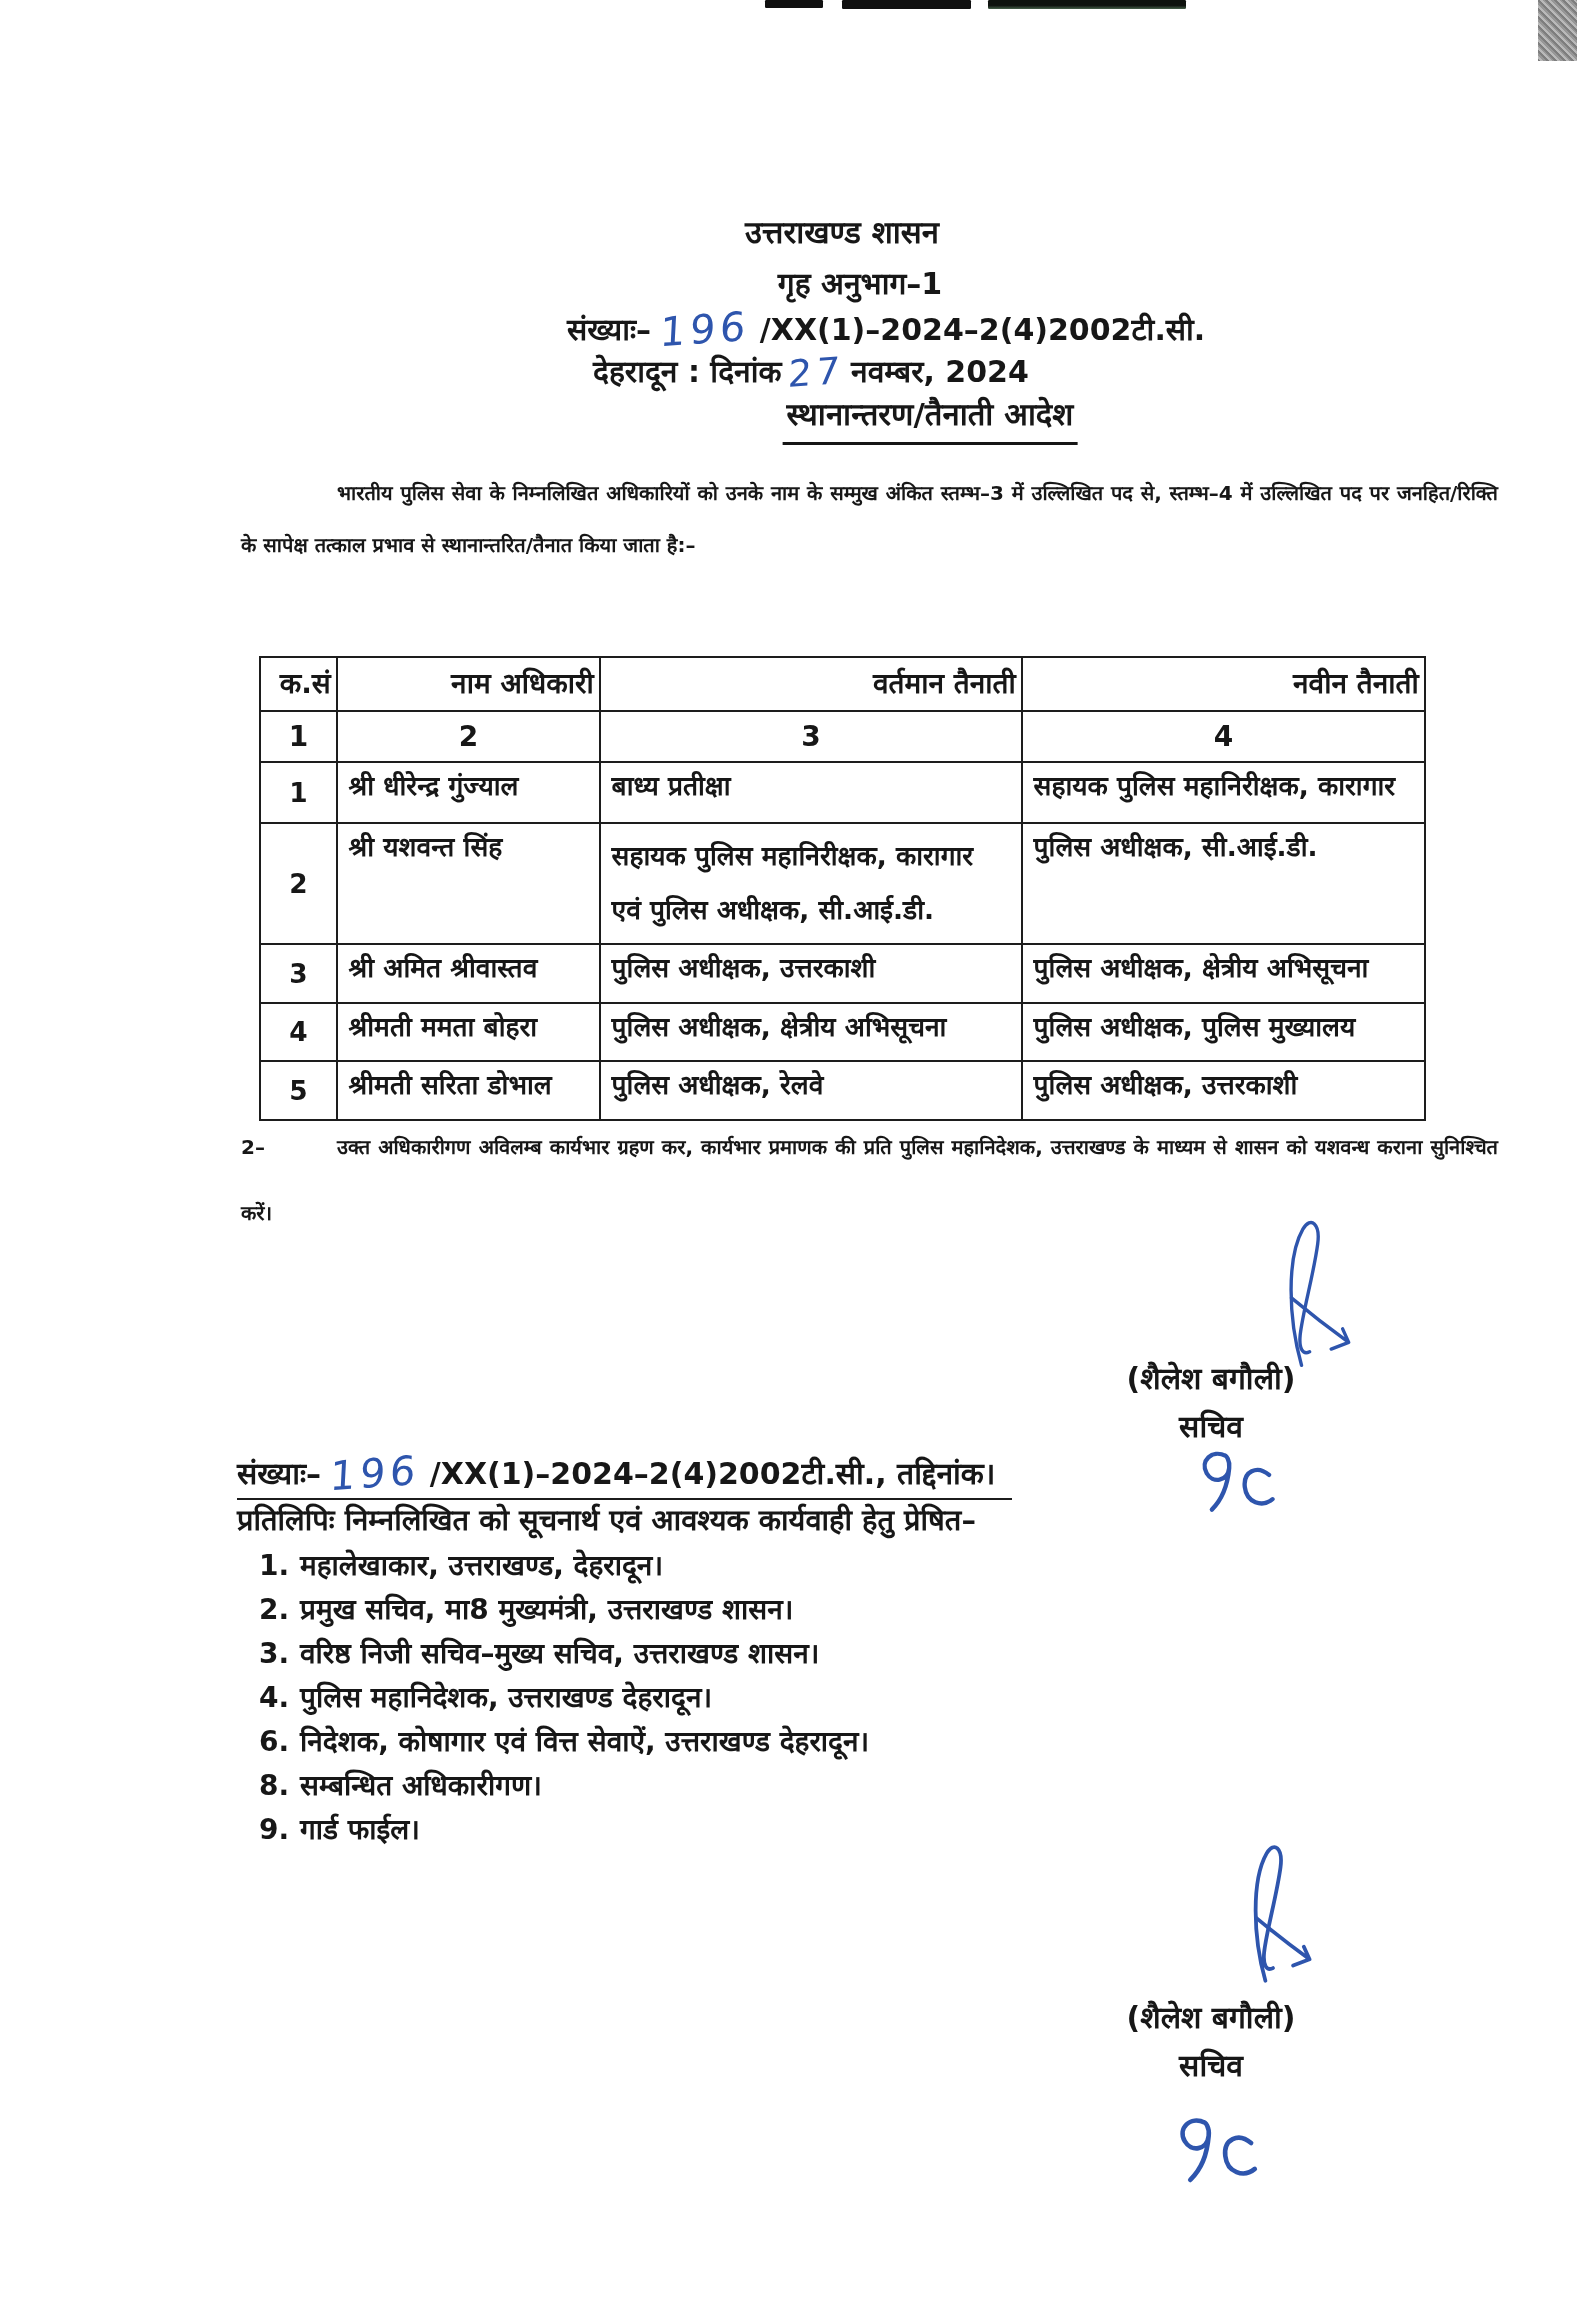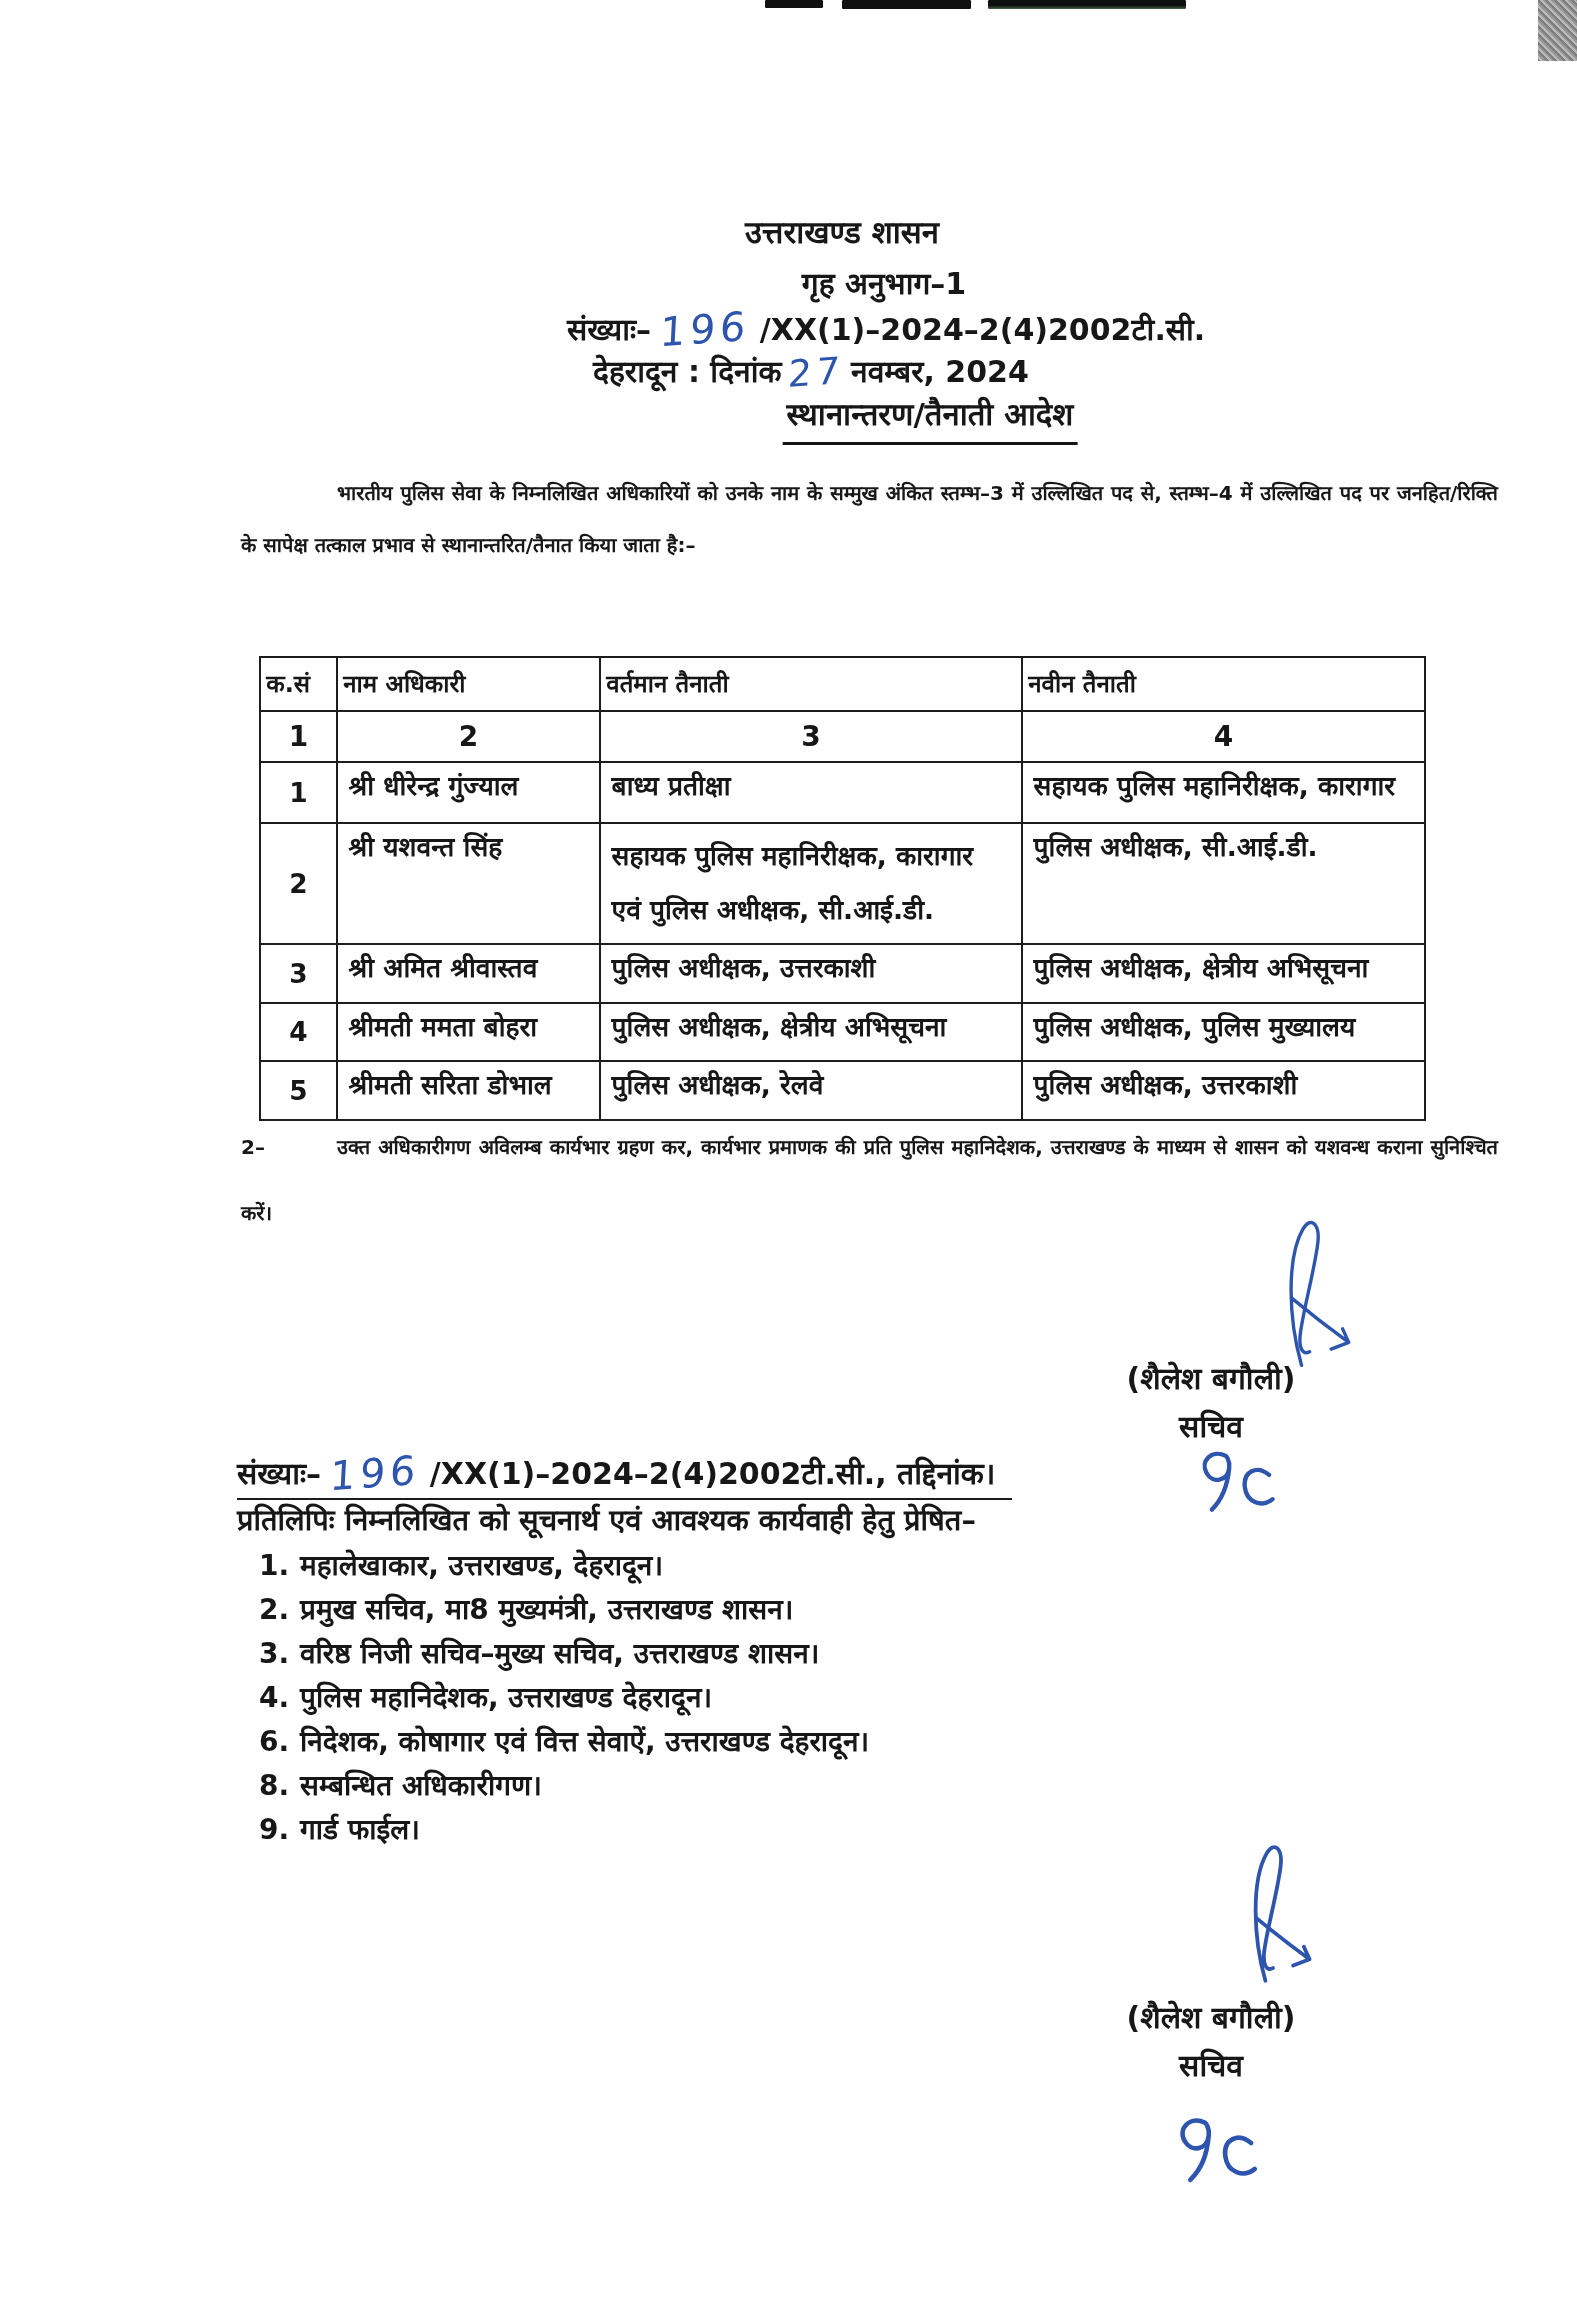--- a/index.html
+++ b/index.html
@@ -18,21 +18,21 @@
 
   
   .strip{position:absolute;top:0;background:#101010;border-radius:1.3px;}
   .strip.greenish{background:linear-gradient(180deg,#0e120e 60%,#46604a 100%);}
   .corner-tex{
     position:absolute;top:0;right:0;width:40px;height:61px;
     background:repeating-linear-gradient(45deg,#7e7e7e 0 2px,#b9b9b9 2px 4px,#979797 4px 6px);
   }
 
   .org-name{top:210px;left:842px;font-size:31px;}
-  .section-name{top:262px;left:884px;font-size:30px;}
+  .section-name{top:262px;left:860px;font-size:30px;}
 
   .refline{top:303px;left:567px;font-size:30px;white-space:nowrap;}
   .dateline{top:348px;left:593px;font-size:30px;white-space:nowrap;}
   .hand{
     color:#2e55ad;
     font-weight:400;
     display:inline-block;
     font-size:40px;
     letter-spacing:4.6px;
     transform:rotate(-4deg) skewX(-7deg);
@@ -55,21 +55,21 @@
   table.transfer{
     position:absolute;top:656px;left:259px;
     width:1165px;border-collapse:collapse;table-layout:fixed;
   }
   table.transfer td,table.transfer th{
     border:2px solid #1d1d1d;
     font-size:26.4px;font-weight:700;
     padding:5.3px 10.6px;
     vertical-align:top;text-align:left;line-height:1.35;
   }
-  table.transfer th{font-size:24px;font-weight:700;text-align:left;vertical-align:middle;padding:4px 5.3px;}
+  table.transfer th{font-size:28px;font-weight:700;text-align:right;vertical-align:middle;padding:4px 5.3px;}
   table.transfer td.num{text-align:center;font-weight:700;vertical-align:middle;}
   table.transfer tr.colnums td{font-size:28px;font-weight:700;text-align:center;vertical-align:middle;}
   table.transfer td.spread{line-height:2.05;}
 
   .para2{top:1114px;left:241px;width:1257px;line-height:66px;}
   .para2 .pnum{display:inline-block;width:96px;font-weight:700;}
 
   .sig-block{text-align:center;font-size:30px;font-weight:700;line-height:48px;}
   .sig1-name{top:1355px;left:1046px;width:330px;}
   .sig2-name{top:1994px;left:1046px;width:330px;}

